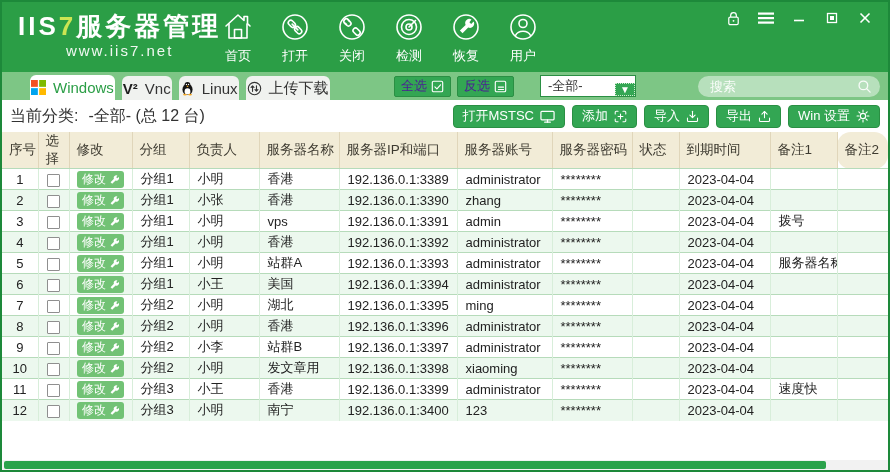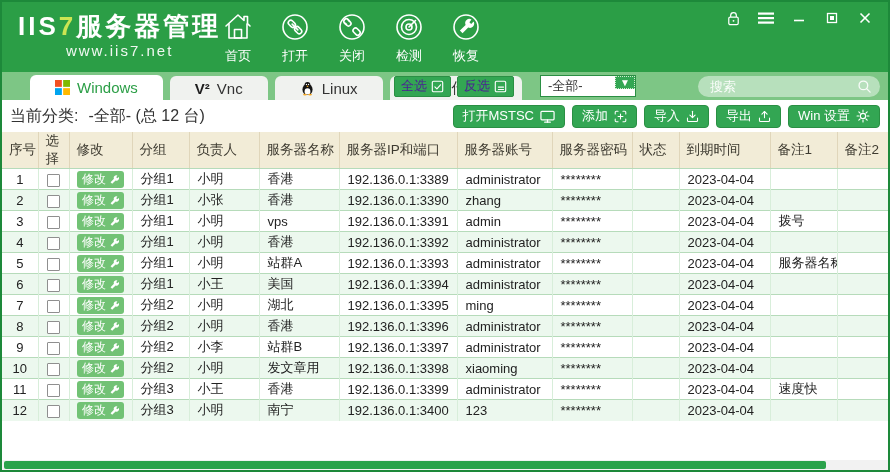--- a/index.html
+++ b/index.html
@@ -16,29 +16,29 @@
   .subtitle { font-size:15px; color:#f0f8f1; letter-spacing:2px; line-height:20px; }
   .nav { position:absolute; left:213px; top:7px; display:flex; gap:11px; }
   .nav-item { width:46px; display:flex; flex-direction:column; align-items:center; gap:2px; cursor:pointer; }
   .nav-item svg { width:36px; height:36px; }
   .nav-label { font-size:13px; color:#fff; }
   .win-controls { position:absolute; right:14px; top:7px; display:flex; align-items:center; gap:15px; }
   .win-controls .wc { width:18px; height:18px; display:flex; align-items:center; justify-content:center; cursor:pointer; }
 
   
   .tabstrip { height:28px; background:#7dc685; display:flex; align-items:flex-end; padding-left:28px; position:relative; flex:none; }
-  .tab { height:25px; border-radius:6px 6px 0 0; padding:0 25px; display:flex; align-items:center; gap:7px;
+  .tab { height:25px; border-radius:6px 6px 0 0; padding:0 1px; display:flex; align-items:center; gap:7px;
          font-size:15px; cursor:pointer; }
   .tab.active { background:#fff; color:#2b9e46; }
   .tab.inactive { background:#f0f2ef; color:#333; margin-left:7px; height:24px; }
   .vnc-logo { font-weight:bold; color:#1d1d1d; font-size:15px; }
   .strip-right { position:absolute; right:8px; top:3px; height:22px; display:flex; align-items:center; gap:6px; }
   .btn-strip { background:#33a653; border:1px solid #2a8f43; border-radius:2px; color:#4c1d95; font-size:13px;
                height:21px; padding:0 6px; display:flex; align-items:center; gap:4px; cursor:pointer; }
-  .dropdown { width:96px; height:22px; background:#fff; border:1px solid #2a8f43; display:flex; align-items:flex-start; cursor:pointer; }
+  .dropdown { width:96px; height:22px; background:#fff; border:1px solid #2a8f43; display:flex; align-items:flex-end; cursor:pointer; }
   .dropdown-value { flex:1; font-size:13px; color:#333; padding-left:7px; line-height:20px; }
   .dropdown-arrow { width:20px; background:#33a653; color:#fff; font-size:10px; display:flex; align-items:center; justify-content:center; border:1px dotted #cfeccf; }
   .searchbox { position:relative; width:182px; height:21px; }
   .searchbox input { width:100%; height:100%; border:none; outline:none; border-radius:11px;
                      background:rgba(255,255,255,.45); padding:0 30px 0 12px; font-size:13px; color:#fff;
                      font-family:"Liberation Sans","DejaVu Sans",sans-serif; }
   .searchbox input::placeholder { color:#fff; opacity:.95; }
   .searchbox svg { position:absolute; right:8px; top:3px; }
 
   
@@ -46,21 +46,21 @@
   .category { font-size:16px; color:#333; }
   .category .cat-value { margin-left:10px; }
   .toolbar-spacer { flex:1; }
   .tb-btn { background:#33a653; color:#fff; border:1px solid #2a8f43; border-radius:4px; height:23px;
             padding:0 9px; font-size:13px; display:flex; align-items:center; gap:6px; margin-left:7px; cursor:pointer; }
 
   
   table { width:886px; border-collapse:collapse; table-layout:fixed; flex:none; }
   thead th { background:#f2ecd7; height:24px; font-weight:normal; font-size:13.5px; color:#3e3b31;
              text-align:left; padding-left:7px; border-right:1px solid #e0d6ba; border-bottom:1px solid #b6dbba; }
-  thead th:last-child { border-right:none; }
+  thead th:last-child { border-right:none;border-radius:14px; }
   tbody td { height:21px; font-size:13px; color:#222; padding-left:8px;
              border-top:1px solid #b6dbba; border-right:1px solid #d8eeda; overflow:hidden; white-space:nowrap; }
   tbody td:last-child { border-right:none; }
   tbody tr.alt { background:#ecf8ee; }
   td.c-center { text-align:center; padding-left:0; }
   .cb { display:inline-block; width:13px; height:13px; background:#fff; border:1px solid #8f8f8f; border-radius:1px;
         vertical-align:middle; cursor:pointer; }
   .modify-btn { background:#72c275; border:none; border-radius:3px; color:#fff; font-size:12px;
                 height:17px; width:47px; display:inline-flex; align-items:center; justify-content:center; gap:3px;
                 cursor:pointer; vertical-align:middle; font-family:inherit; }
@@ -123,20 +123,28 @@
           <line x1="18" y1="18" x2="24.5" y2="11.5"></line>
         </svg>
         <span class="nav-label">检测</span>
       </div>
       <div class="nav-item">
         <svg viewBox="0 0 36 36" fill="none" stroke="#fff" stroke-width="1.6">
           <circle cx="18" cy="18" r="12"></circle>
           <path d="M23.5 10.5a4.2 4.2 0 0 0-5.9 5.4L11.9 21.6l2.6 2.6 5.7-5.7a4.2 4.2 0 0 0 5.4-5.9l-2.4 2.4-1.8-1.8z" fill="#fff" stroke="none"></path>
         </svg>
         <span class="nav-label">恢复</span>
+      </div>
+      <div class="nav-item">
+        <svg viewBox="0 0 36 36" fill="none" stroke="#fff" stroke-width="1.6" stroke-linecap="round">
+          <circle cx="18" cy="18" r="12"></circle>
+            <circle cx="18" cy="14.5" r="4"></circle>
+            <path d="M10.5 26.5 a8 6.5 0 0 1 15 0"></path>
+        </svg>
+        <span class="nav-label">用户</span>
       </div>
     </div>
 
     <div class="win-controls">
       <span class="wc">
         <svg viewBox="0 0 18 18" width="17" height="17" fill="none" stroke="#fff" stroke-width="1.3">
           <rect x="4" y="7.5" width="10" height="8" rx="1.5"></rect>
             <path d="M6 7.5 V5.8 a3 3 0 0 1 6 0 V7.5"></path>
             <circle cx="9" cy="11.5" r="1" fill="#fff" stroke="none"></circle>
         </svg>

